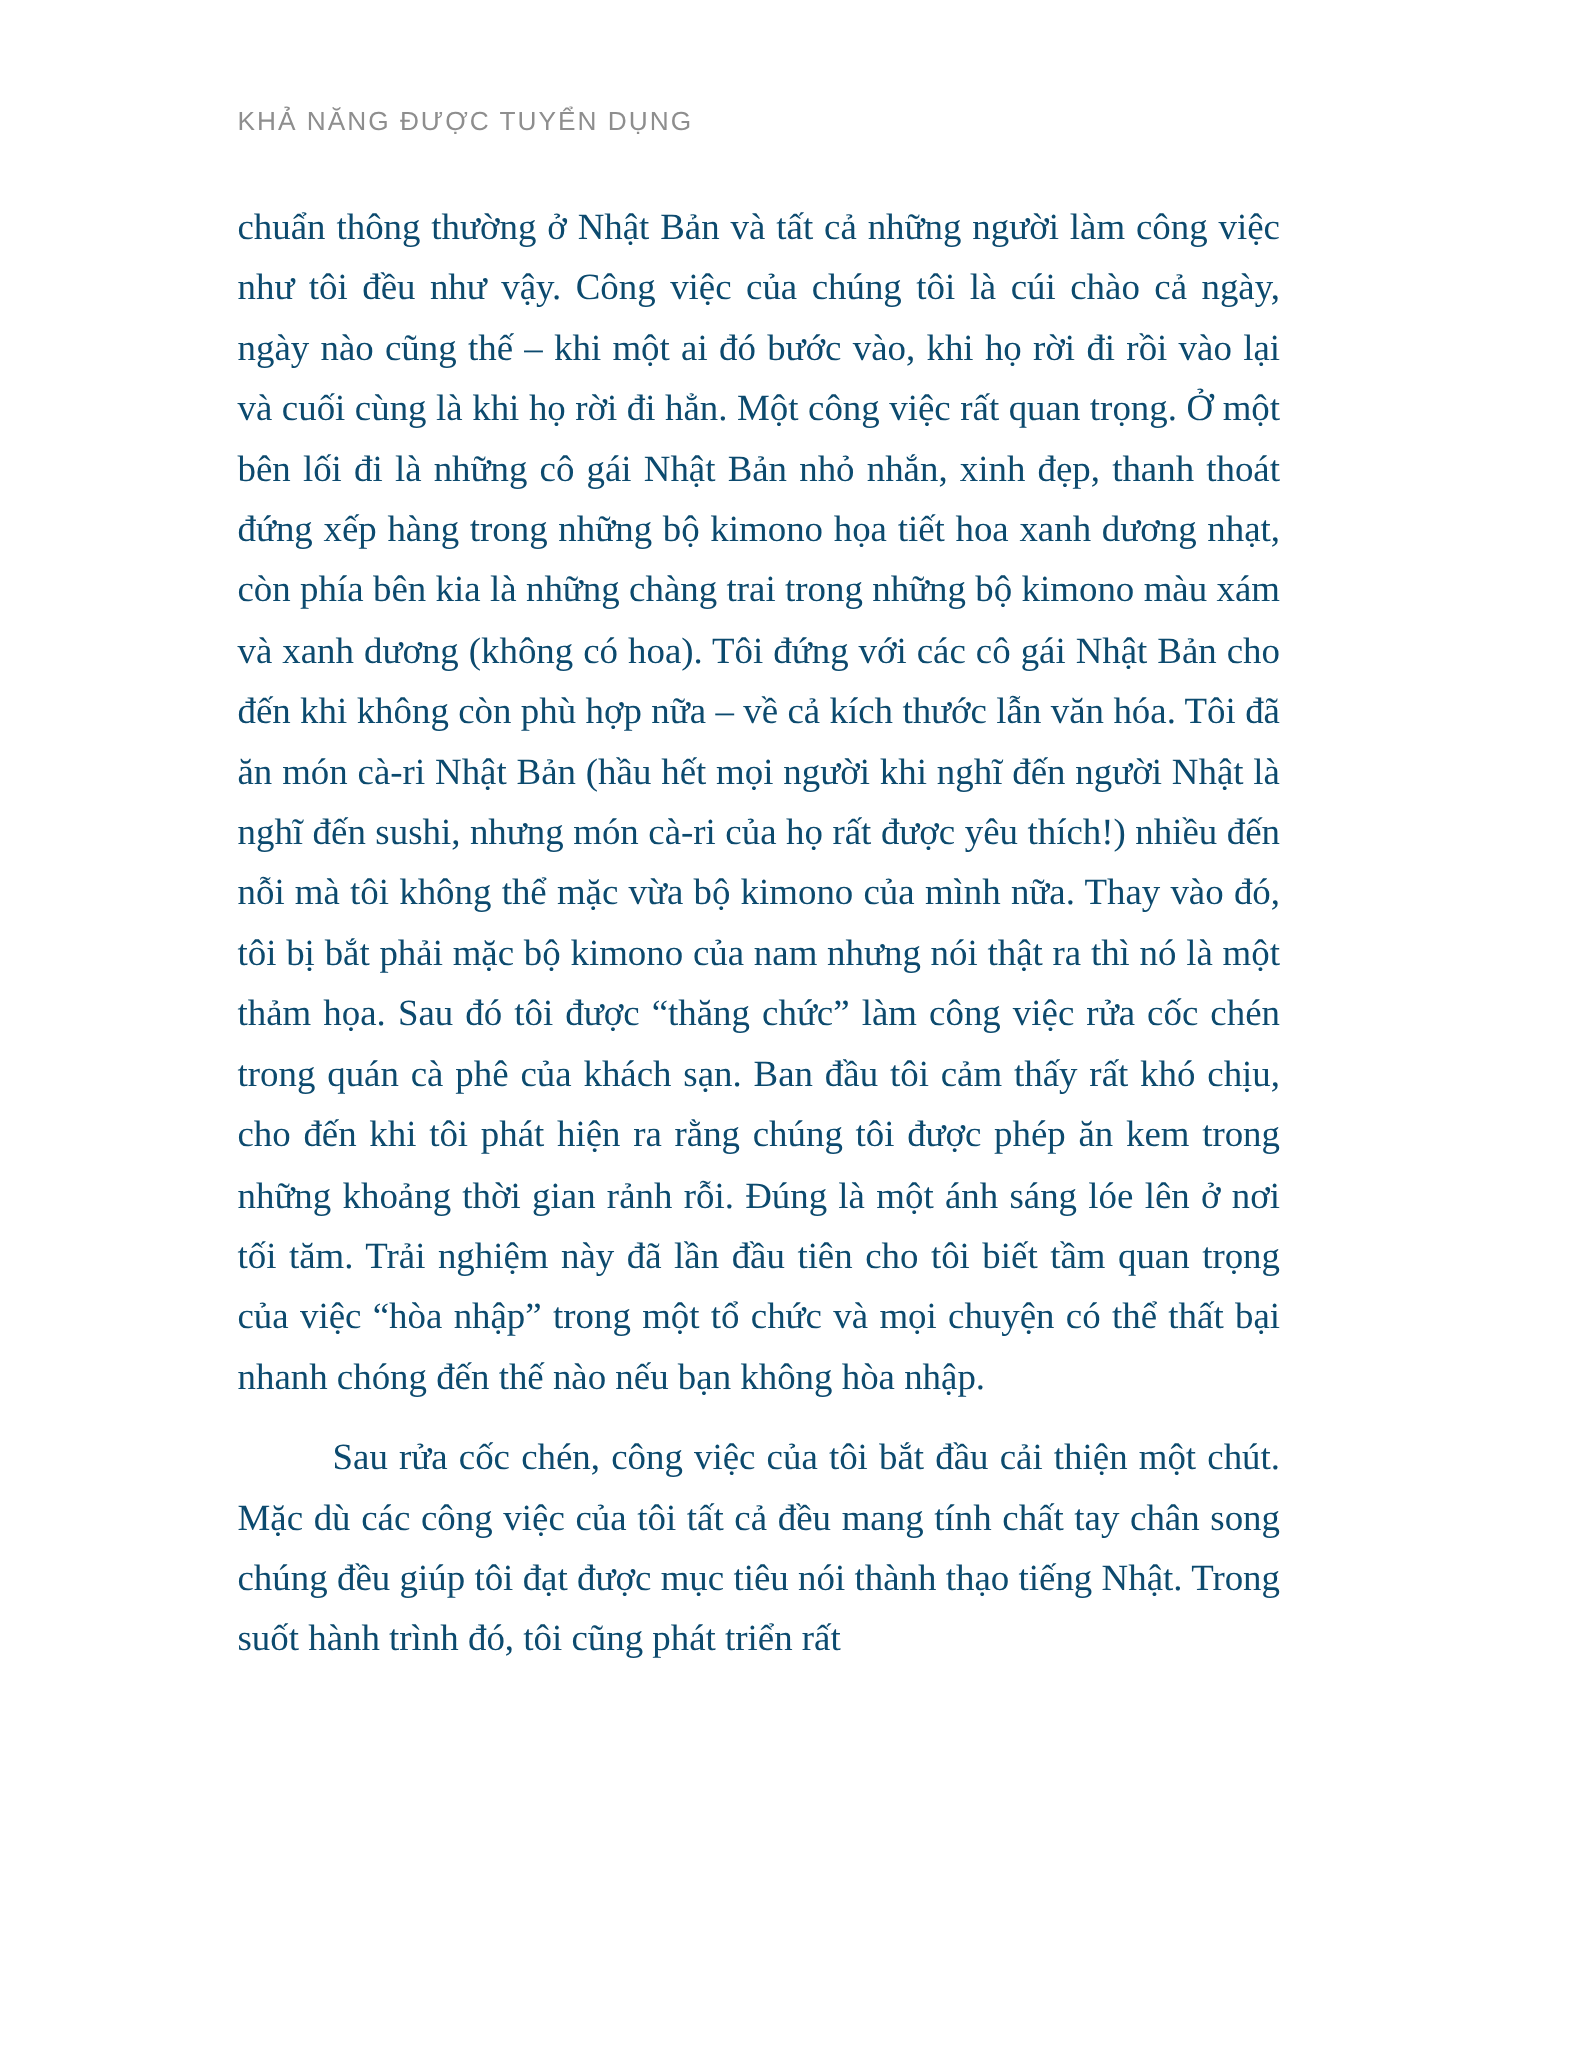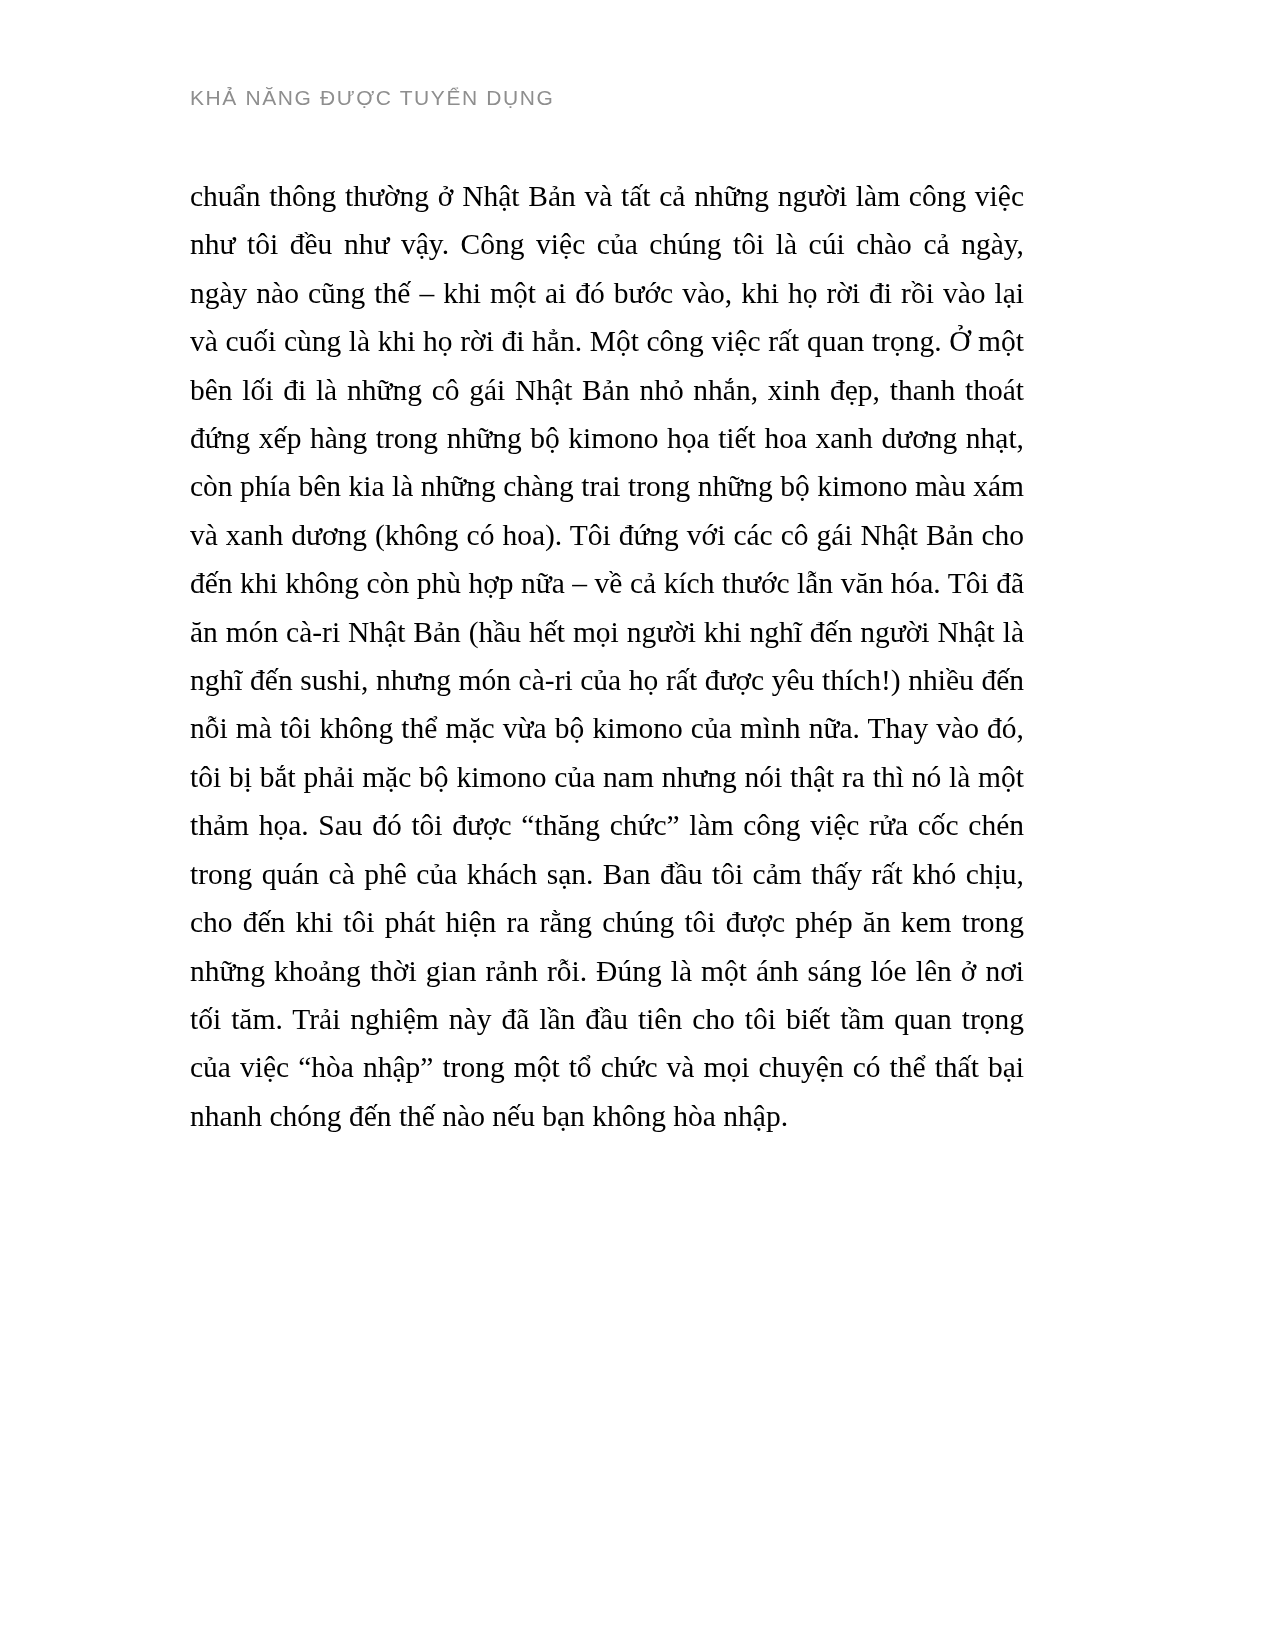--- a/index.html
+++ b/index.html
@@ -23,27 +23,27 @@
     font-family: "Liberation Sans", sans-serif;
     font-size: 21px;
     font-weight: 400;
     letter-spacing: 1.6px;
     color: #8e8e8e;
     text-transform: uppercase;
     white-space: nowrap;
   }
   .body-text {
     position: absolute;
-    top: 172px;
+    top: 158px;
     left: 190px;
     width: 834px;
     font-family: "Liberation Serif", serif;
     font-size: 29.5px;
     line-height: 48.4px;
-    color: #000000;
+    color: #0c4a6e;
     text-align: justify;
   }
   .para {
     margin: 0;
     padding: 0;
   }
   .para.indented {
     margin-top: 16px;
     text-indent: 76px;
   }
@@ -60,17 +60,18 @@
 </style>
 </head>
 <body>
 
 <div class="page">
 
   <div class="running-head">KHẢ NĂNG ĐƯỢC TUYỂN DỤNG</div>
 
   <div class="body-text">
     <p class="para">chuẩn thông thường ở Nhật Bản và tất cả những người làm công việc như tôi đều như vậy. Công việc của chúng tôi là cúi chào cả ngày, ngày nào cũng thế – khi một ai đó bước vào, khi họ rời đi rồi vào lại và cuối cùng là khi họ rời đi hẳn. Một công việc rất quan trọng. Ở một bên lối đi là những cô gái Nhật Bản nhỏ nhắn, xinh đẹp, thanh thoát đứng xếp hàng trong những bộ kimono họa tiết hoa xanh dương nhạt, còn phía bên kia là những chàng trai trong những bộ kimono màu xám và xanh dương (không có hoa). Tôi đứng với các cô gái Nhật Bản cho đến khi không còn phù hợp nữa – về cả kích thước lẫn văn hóa. Tôi đã ăn món cà-ri Nhật Bản (hầu hết mọi người khi nghĩ đến người Nhật là nghĩ đến sushi, nhưng món cà-ri của họ rất được yêu thích!) nhiều đến nỗi mà tôi không thể mặc vừa bộ kimono của mình nữa. Thay vào đó, tôi bị bắt phải mặc bộ kimono của nam nhưng nói thật ra thì nó là một thảm họa. Sau đó tôi được “thăng chức” làm công việc rửa cốc chén trong quán cà phê của khách sạn. Ban đầu tôi cảm thấy rất khó chịu, cho đến khi tôi phát hiện ra rằng chúng tôi được phép ăn kem trong những khoảng thời gian rảnh rỗi. Đúng là một ánh sáng lóe lên ở nơi tối tăm. Trải nghiệm này đã lần đầu tiên cho tôi biết tầm quan trọng của việc “hòa nhập” trong một tổ chức và mọi chuyện có thể thất bại nhanh chóng đến thế nào nếu bạn không hòa nhập.</p>
+    <p class="para indented">Sau rửa cốc chén, công việc của tôi bắt đầu cải thiện một chút. Mặc dù các công việc của tôi tất cả đều mang tính chất tay chân song chúng đều giúp tôi đạt được mục tiêu nói thành thạo tiếng Nhật. Trong suốt hành trình đó, tôi cũng phát triển rất</p>
   </div>
 
   <div class="page-number">14</div>
 
 </div>
 
 </body></html>

